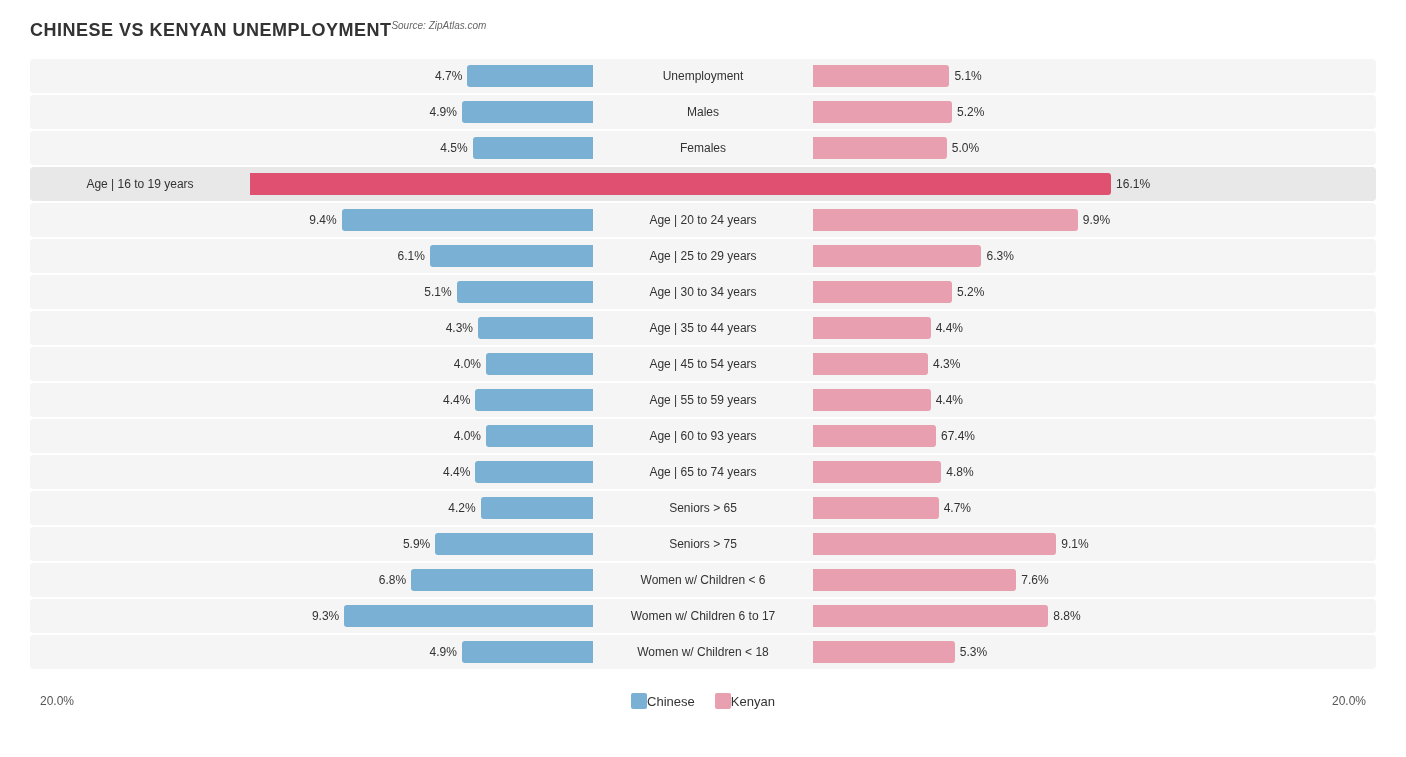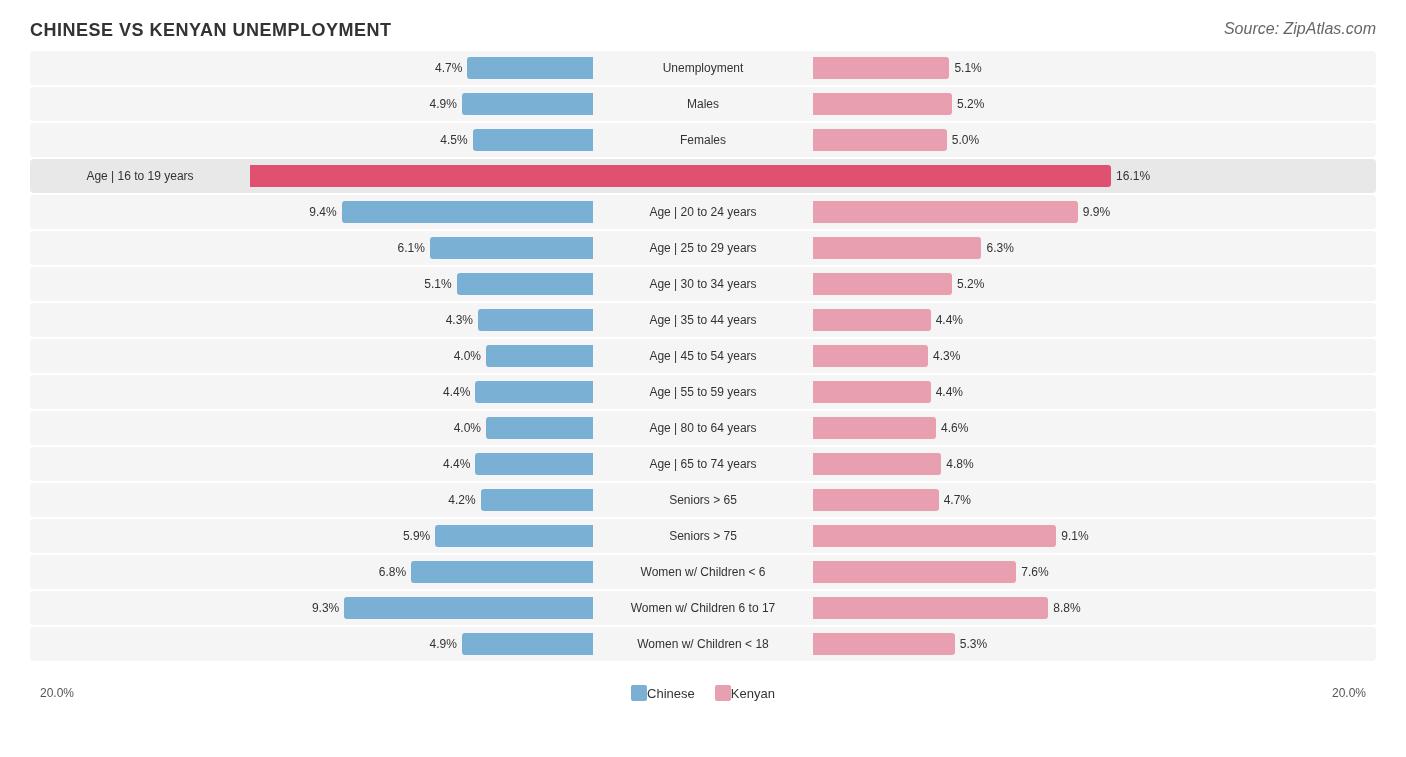--- a/index.html
+++ b/index.html
@@ -9,33 +9,33 @@
       width: 1406px;
       min-height: 757px;
       padding: 20px 30px;
     }
     .chart-container {
       width: 100%;
       background: #fff;
     }
     .chart-header {
       display: flex;
-      justify-content: space-between;
+      justify-content: flex-start;
       align-items: flex-start;
-      margin-bottom: 10px;
+      margin-bottom: 18px;
     }
     .chart-title {
       font-size: 18px;
       font-weight: bold;
       color: #333;
       text-transform: uppercase;
       letter-spacing: 0.5px;
     }
     .chart-source {
-      font-size: 16px;
+      font-size: 10px;
       color: #666;
       font-style: italic;
     }
     .bars-area {
       width: 100%;
       position: relative;
     }
     .bar-row {
       display: flex;
       align-items: center;
@@ -310,25 +310,25 @@
         </div>
       </div>
     </div>
       <div class="bar-row">
       <div class="row-inner">
         <div class="left-section">
           <span class="val-left">4.0%</span>
           <div class="bar-blue" style="width: calc(20% * 0.95);">
           </div>
         </div>
-        <div class="label-center">Age | 80 to 64 years</div>
+        <div class="label-center">Age | 60 to 93 years</div>
         <div class="right-section">
           <div class="bar-pink" style="width: calc(23% * 0.95);">
           </div>
-          <span class="val-right">4.6%</span>
+          <span class="val-right">67.4%</span>
         </div>
       </div>
     </div>
       <div class="bar-row">
       <div class="row-inner">
         <div class="left-section">
           <span class="val-left">4.4%</span>
           <div class="bar-blue" style="width: calc(22.000000000000004% * 0.95);">
           </div>
         </div>

